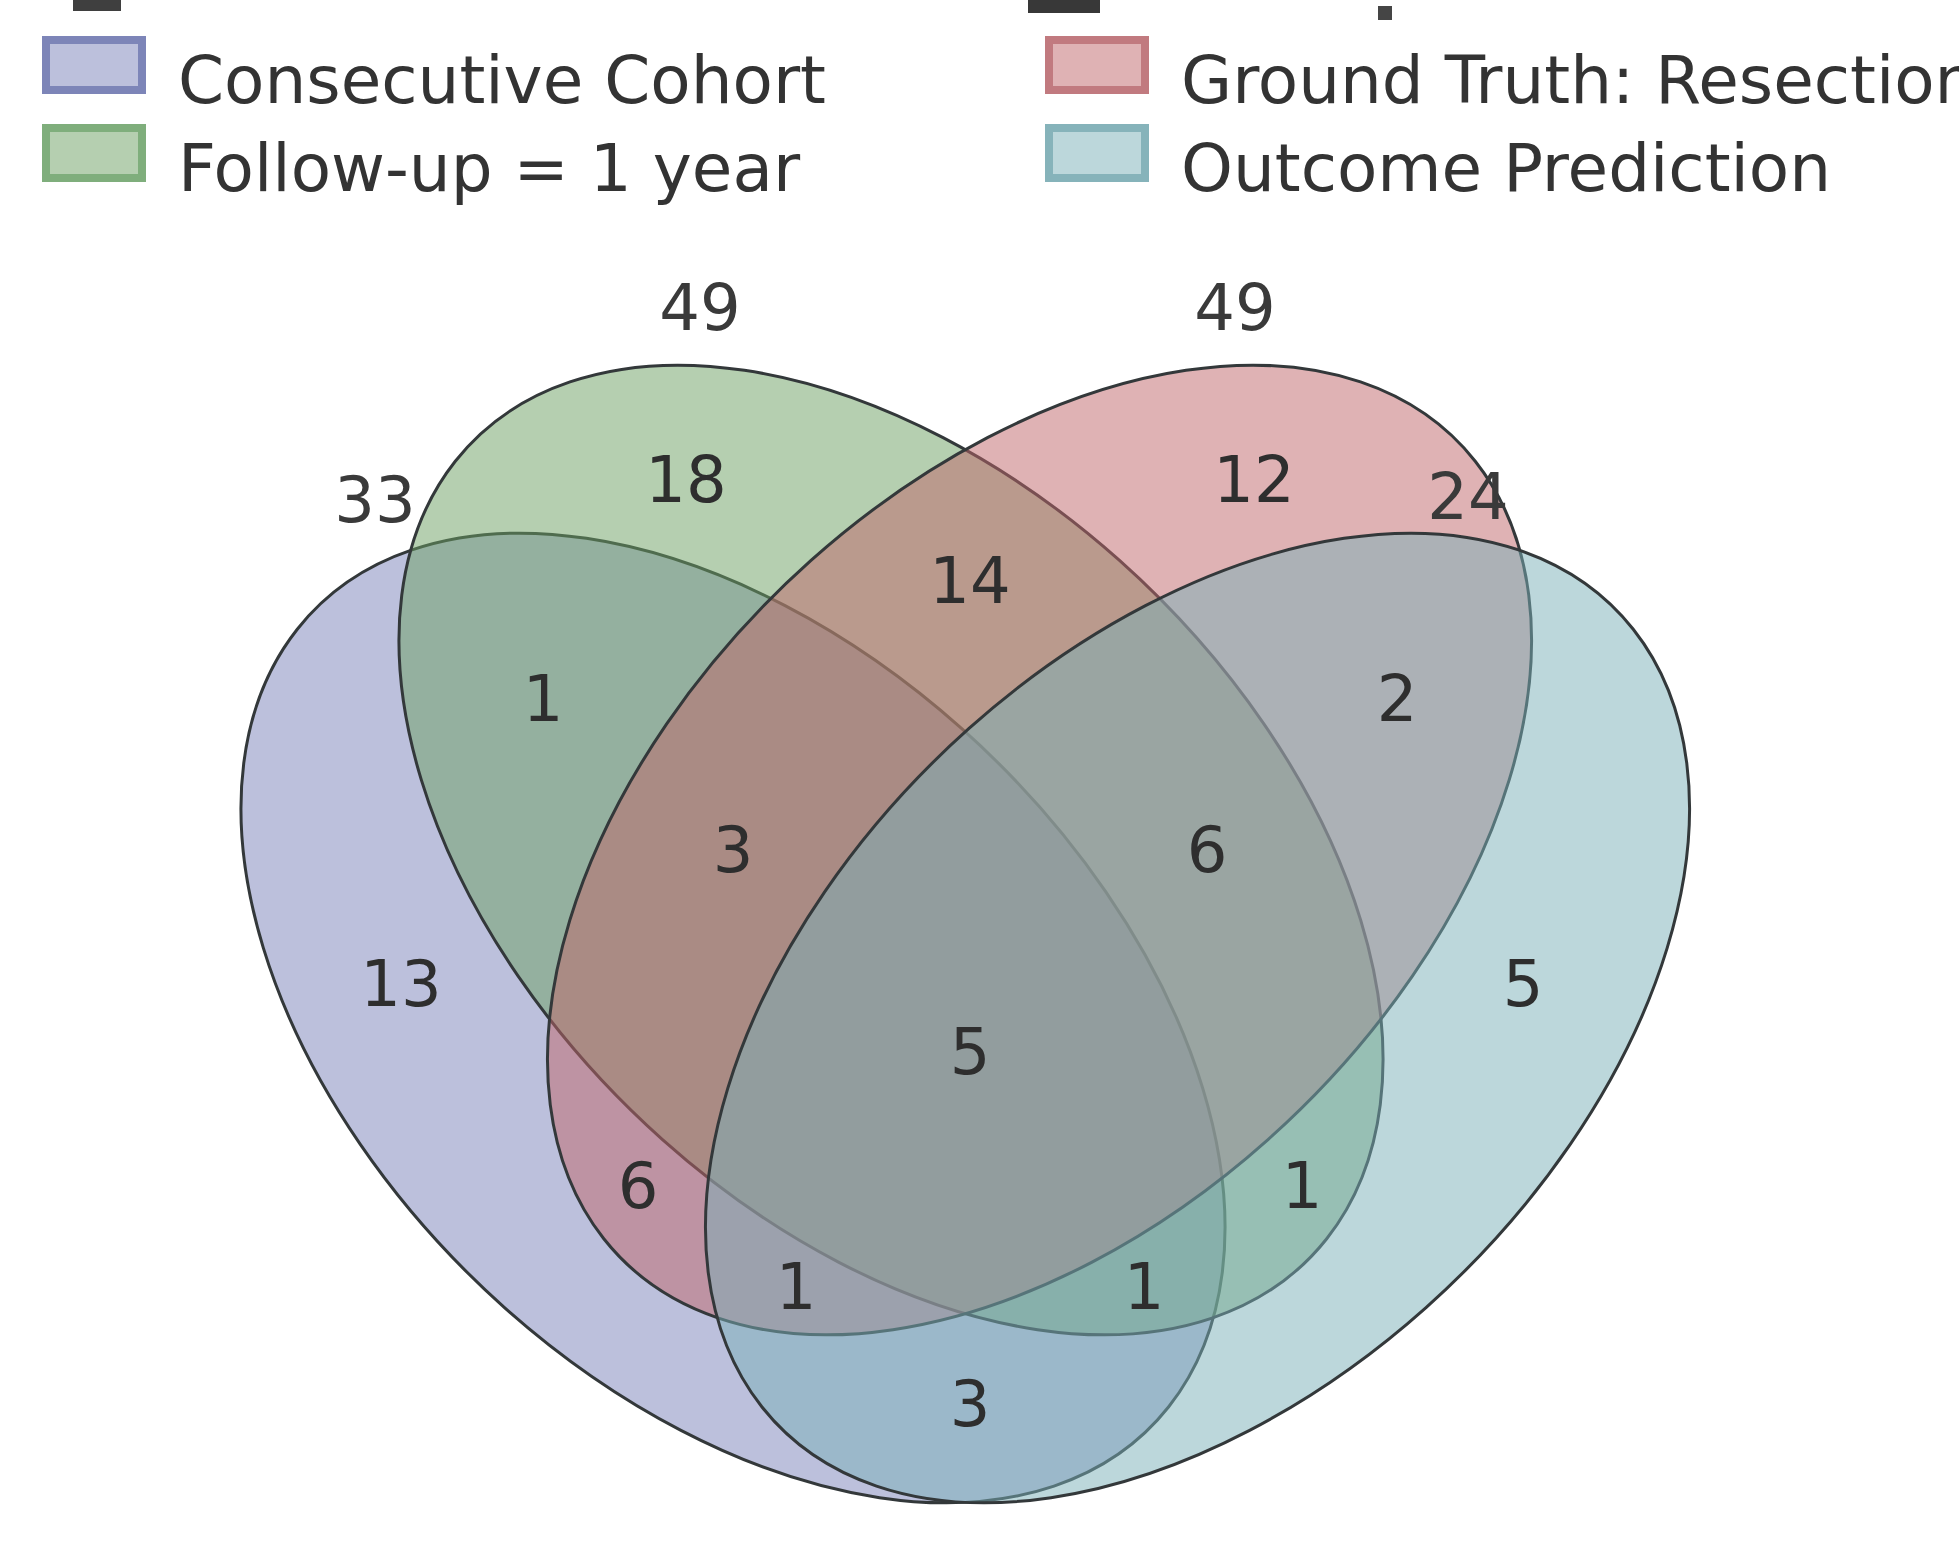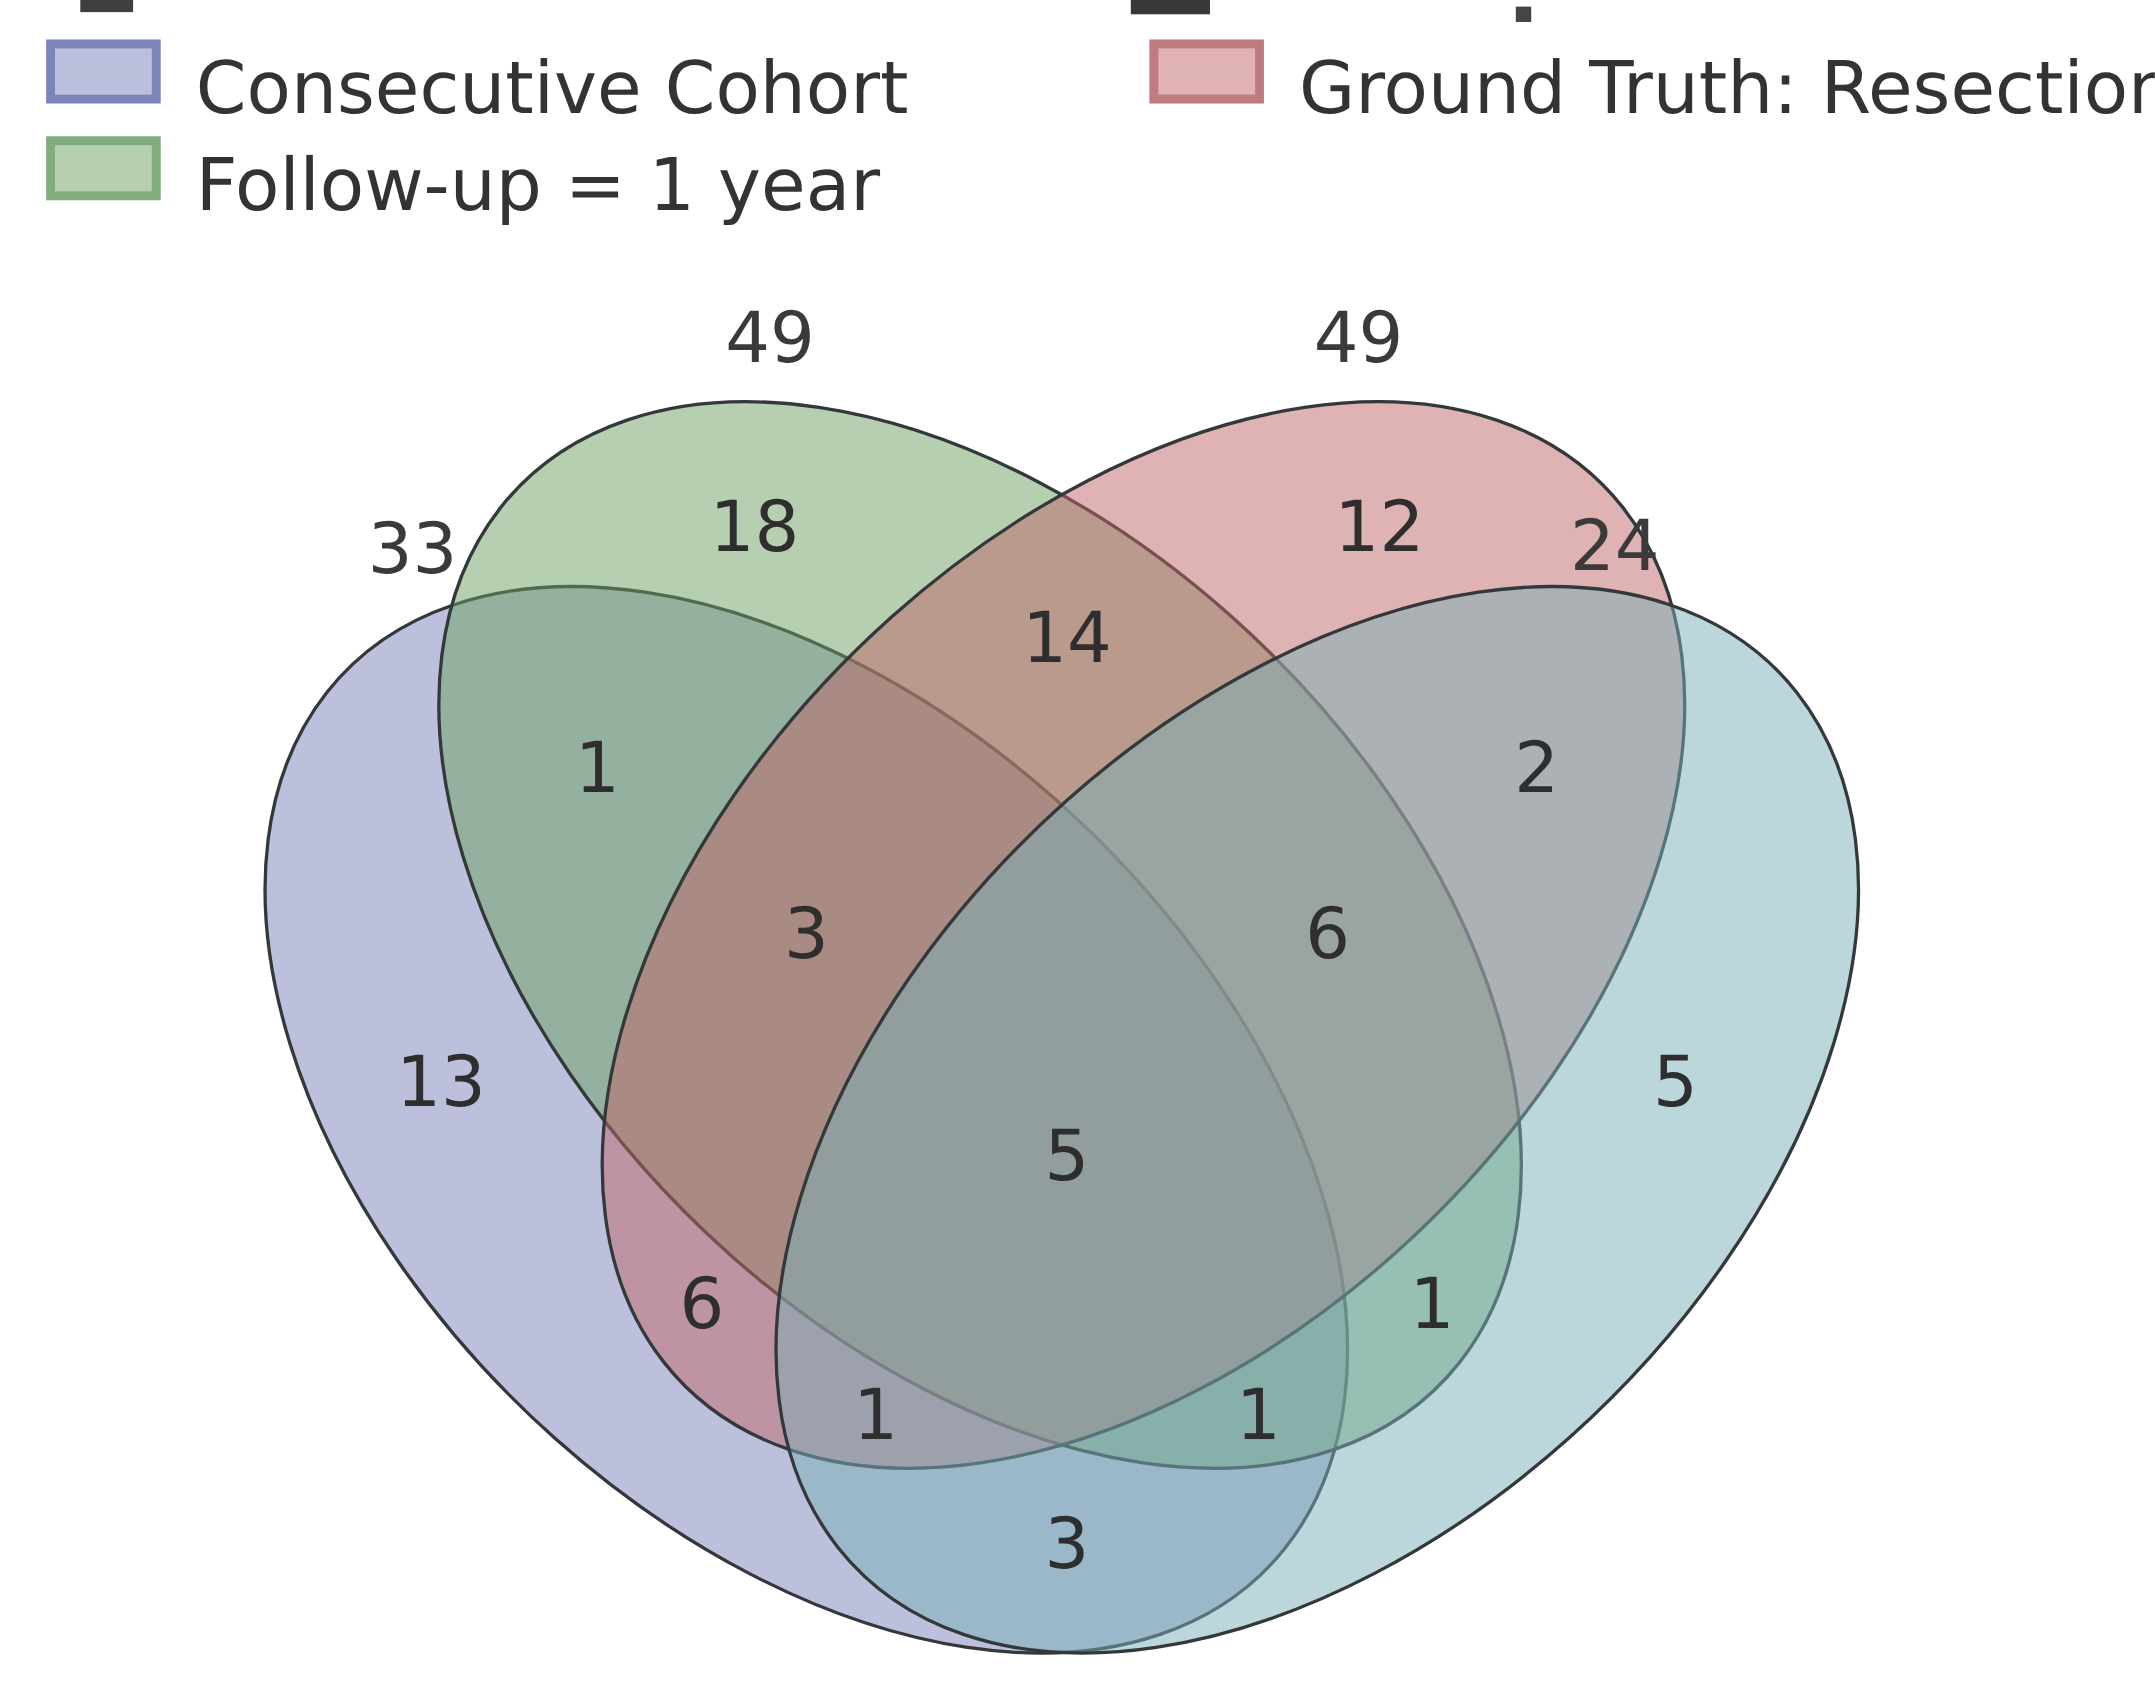--- a/index.html
+++ b/index.html
@@ -68,20 +68,24 @@
     <span class="legend-label">Consecutive Cohort</span>
   </div>
   <div class="legend-item li-1">
     <span class="swatch sw-1"></span>
     <span class="legend-label">Follow-up = 1 year</span>
   </div>
   <div class="legend-item li-2">
     <span class="swatch sw-2"></span>
     <span class="legend-label">Ground Truth: Resection</span>
   </div>
+  <div class="legend-item li-3">
+    <span class="swatch sw-3"></span>
+    <span class="legend-label">Outcome Prediction</span>
+  </div>
 
   <svg class="venn-svg" viewBox="0 0 1959 1542">
     <g transform="translate(180,10) scale(1580,1680)">
       <ellipse class="venn-ellipse" fill="#7981b9" cx="0.35" cy="0.60" rx="0.36" ry="0.225" transform="rotate(-140 0.35 0.60)"></ellipse>
       <ellipse class="venn-ellipse" fill="#6b9f61" cx="0.45" cy="0.50" rx="0.36" ry="0.225" transform="rotate(-140 0.45 0.50)"></ellipse>
       <ellipse class="venn-ellipse" fill="#bf6569" cx="0.544" cy="0.50" rx="0.36" ry="0.225" transform="rotate(-40 0.544 0.50)"></ellipse>
       <ellipse class="venn-ellipse" fill="#79afb7" cx="0.644" cy="0.60" rx="0.36" ry="0.225" transform="rotate(-40 0.644 0.60)"></ellipse>
     </g>
 
     <text class="set-total" x="375" y="500">33</text>

